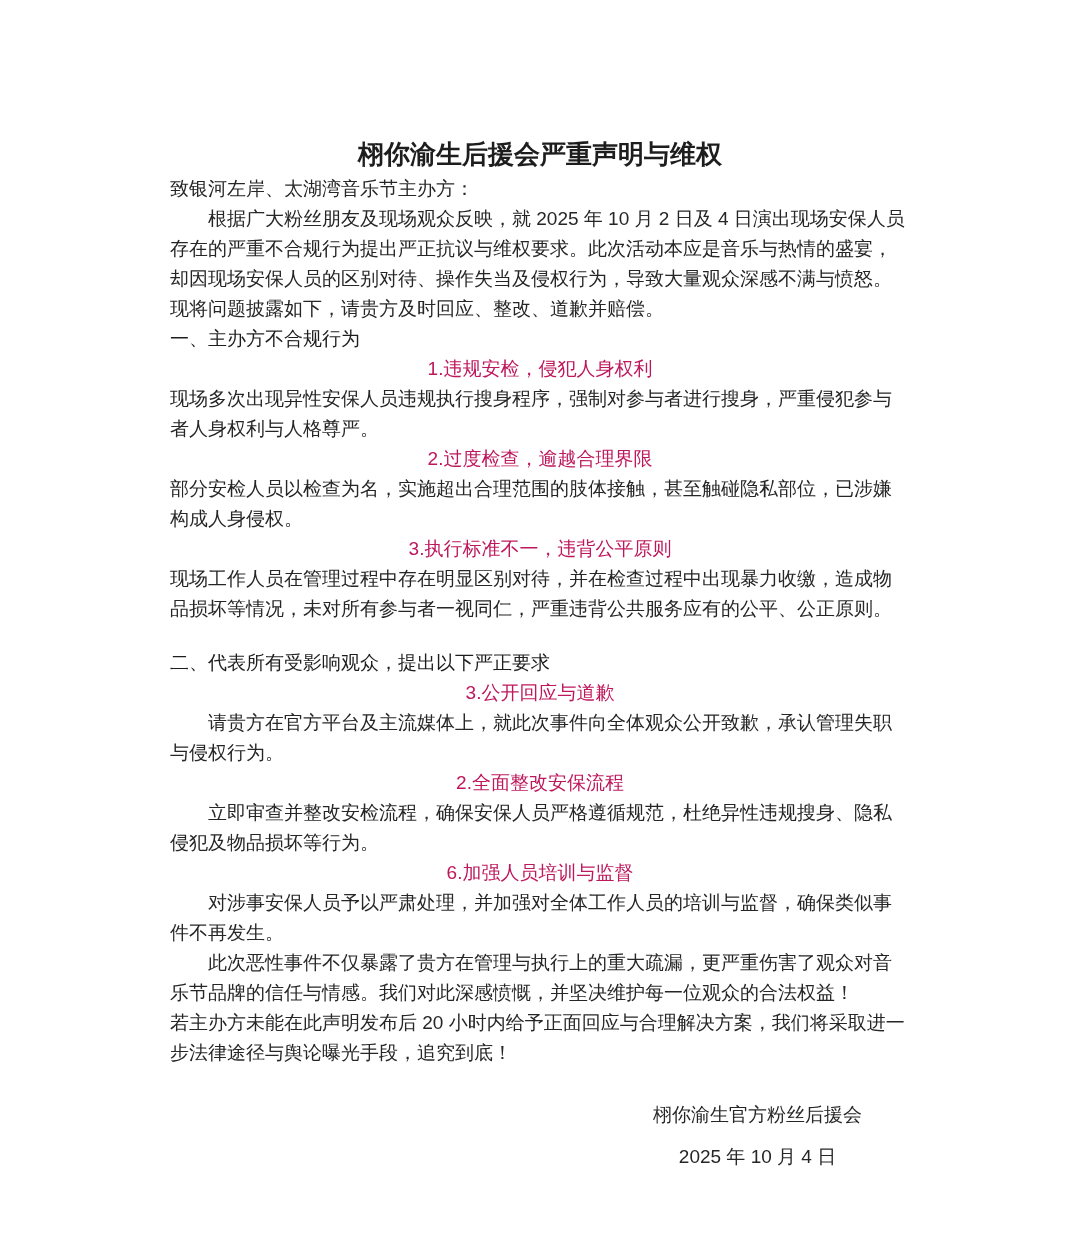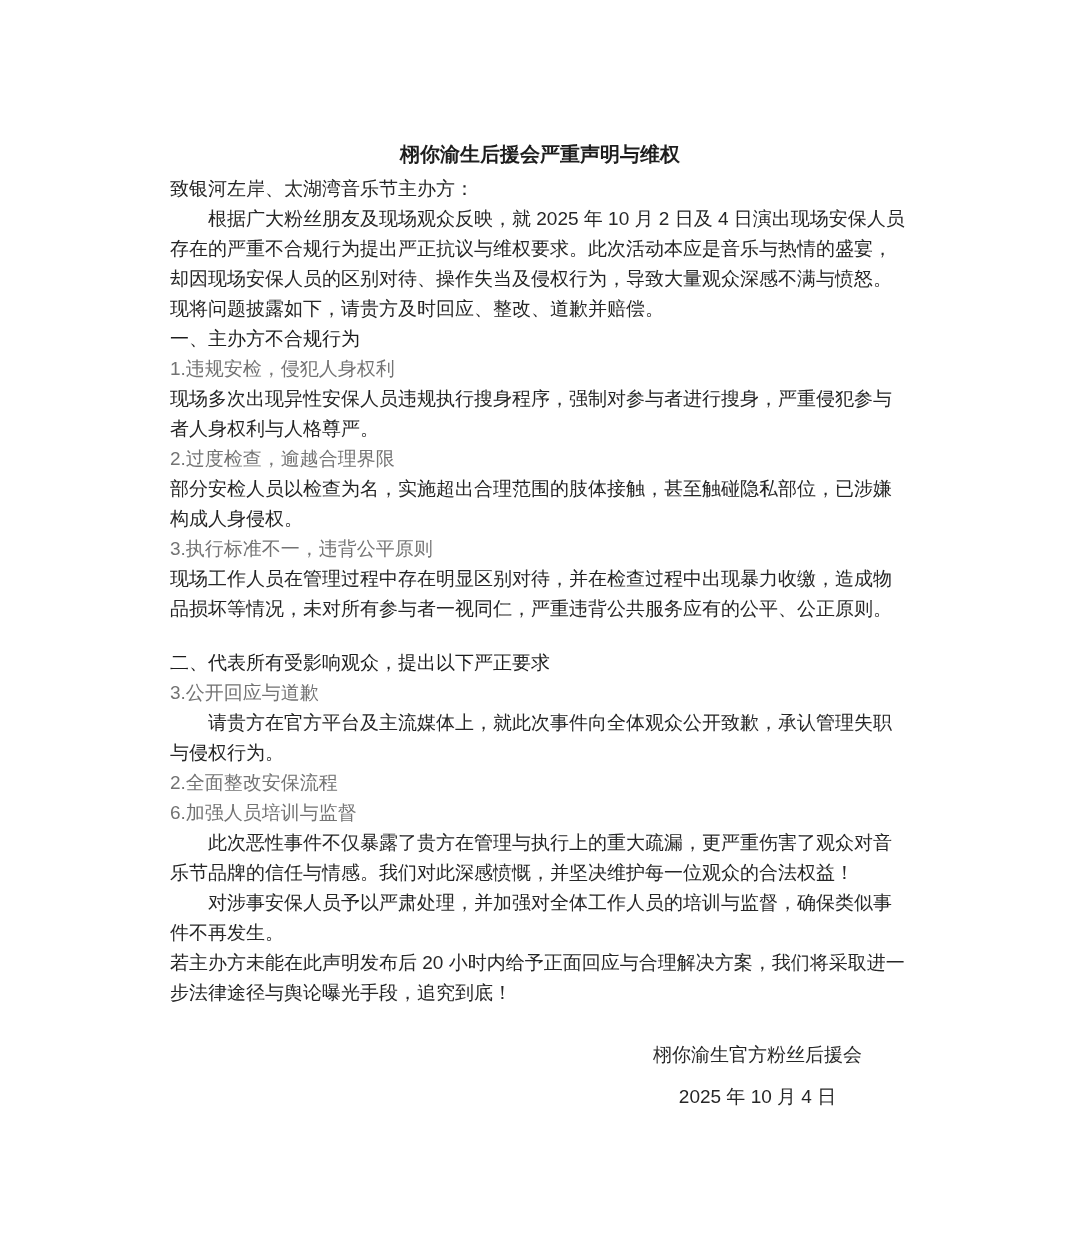--- a/index.html
+++ b/index.html
@@ -16,36 +16,37 @@
     padding: 138px 170px 0 170px;
     font-family: "Liberation Sans", "DejaVu Sans", sans-serif;
     font-size: 19px;
     line-height: 30px;
     color: #262626;
     overflow: hidden;
   }
   .doc-title {
     margin: 0 0 4px 0;
     text-align: center;
-    font-size: 20px;
+    font-size: 26px;
     font-weight: 700;
     color: #1d1d1d;
     line-height: 32px;
   }
   p {
     margin: 0;
   }
   .para { color: #262626; }
   .indent { text-indent: 2em; }
   .section-heading {
     font-weight: 400;
     color: #1d1d1d;
   }
   .red-label {
-    color: #737373;
+    color: #be185d;
+    text-align: center;
   }
   .gap-before { margin-top: 24px; }
   .signature-block {
     margin-top: 26px;
     margin-left: auto;
     margin-right: 48px;
     width: fit-content;
     text-align: center;
     line-height: 42px;
   }
@@ -71,25 +72,26 @@
 
   <p class="red-label">3.执行标准不一，违背公平原则</p>
   <p class="para">现场工作人员在管理过程中存在明显区别对待，并在检查过程中出现暴力收缴，造成物品损坏等情况，未对所有参与者一视同仁，严重违背公共服务应有的公平、公正原则。</p>
 
   <p class="section-heading gap-before">二、代表所有受影响观众，提出以下严正要求</p>
 
   <p class="red-label">3.公开回应与道歉</p>
   <p class="para indent">请贵方在官方平台及主流媒体上，就此次事件向全体观众公开致歉，承认管理失职与侵权行为。</p>
 
   <p class="red-label">2.全面整改安保流程</p>
+  <p class="para indent">立即审查并整改安检流程，确保安保人员严格遵循规范，杜绝异性违规搜身、隐私侵犯及物品损坏等行为。</p>
 
   <p class="red-label">6.加强人员培训与监督</p>
+  <p class="para indent">对涉事安保人员予以严肃处理，并加强对全体工作人员的培训与监督，确保类似事件不再发生。</p>
+
   <p class="para indent">此次恶性事件不仅暴露了贵方在管理与执行上的重大疏漏，更严重伤害了观众对音乐节品牌的信任与情感。我们对此深感愤慨，并坚决维护每一位观众的合法权益！</p>
-
-  <p class="para indent">对涉事安保人员予以严肃处理，并加强对全体工作人员的培训与监督，确保类似事件不再发生。</p>
   <p class="para">若主办方未能在此声明发布后 20 小时内给予正面回应与合理解决方案，我们将采取进一步法律途径与舆论曝光手段，追究到底！</p>
 
   <div class="signature-block">
     <p>栩你渝生官方粉丝后援会</p>
     <p>2025 年 10 月 4 日</p>
   </div>
 
 </div>
 
 </body></html>

